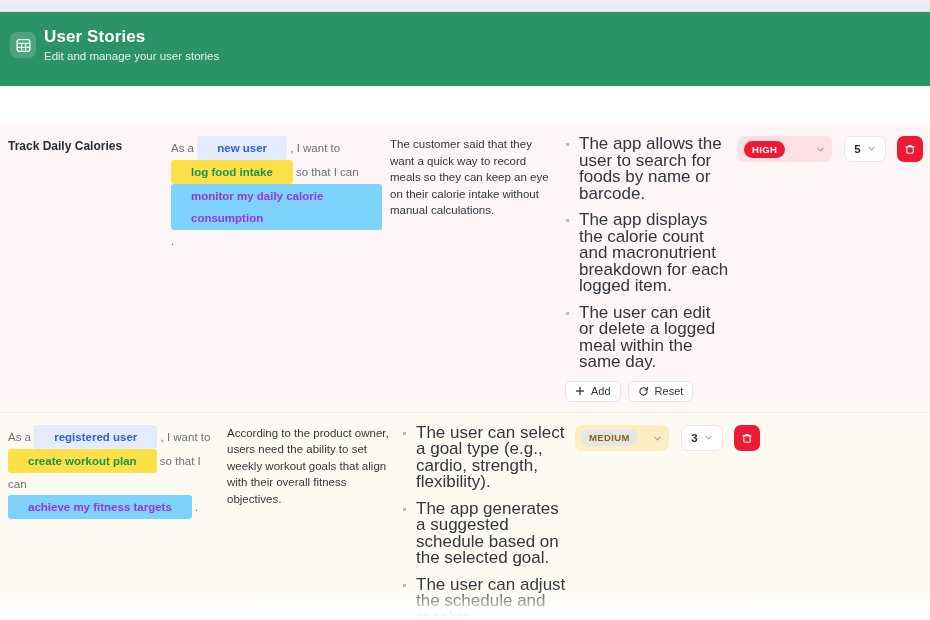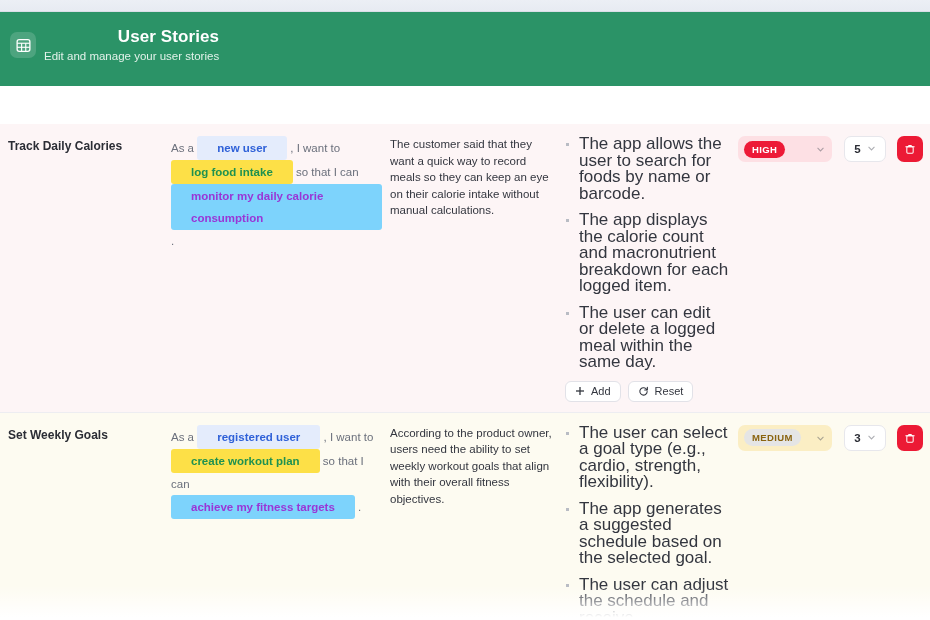--- a/index.html
+++ b/index.html
@@ -18,21 +18,20 @@
     border-bottom: 1px solid #d9dee7;
   }
 
   
   .app-header {
     height: 74px;
     background: #2b9367;
     display: flex;
     align-items: center;
     padding: 0 0 8px 6px;
-    text-align: right;
   }
   .header-icon-box {
     width: 26px; height: 26px;
     margin: 0 8px 0 4px;
     border-radius: 7px;
     background: rgba(255,255,255,0.16);
     display: flex; align-items: center; justify-content: center;
     flex: none;
   }
   .header-icon-box svg { display:block; }
@@ -307,23 +306,20 @@
       <div class="del-btn">
         <svg width="12" height="12" viewBox="0 0 14 14">
           <rect x="3.3" y="4.3" width="7.4" height="7.6" rx="1.1" fill="none" stroke="#ffffff" stroke-width="1.2"></rect>
           <line x1="2.1" y1="4.3" x2="11.9" y2="4.3" stroke="#ffffff" stroke-width="1.2" stroke-linecap="round"></line>
           <path d="M5.5 4.3V2.9h3v1.4" fill="none" stroke="#ffffff" stroke-width="1.2" stroke-linejoin="round"></path>
         </svg>
       </div>
     </div>
       </div>
       <div class="row prio-medium">
-    <div class="cell c-title">
-      <div class="title-text">Set Weekly Goals</div>
-    </div>
 
     <div class="cell c-story">
       <div class="story">
         <span class="plain">As a</span>
         <span class="chip role">registered user</span>
         <span class="plain">, I want to</span><br>
         <span class="chip action">create workout plan</span>
         <span class="plain">so that I can</span><br>
         <span class="chip goal">achieve my fitness targets</span> <span class="plain">.</span>
       </div>

